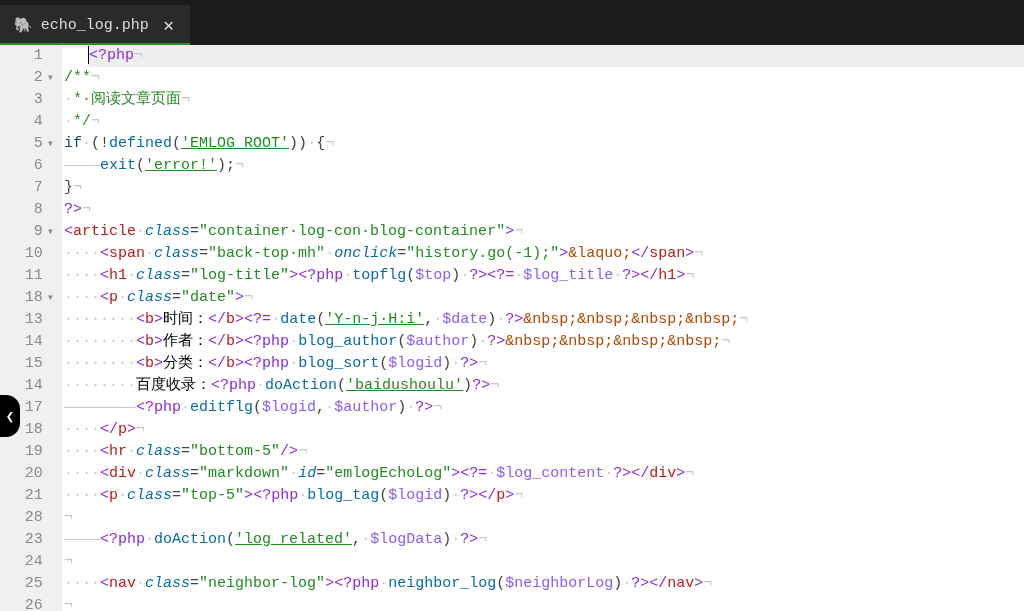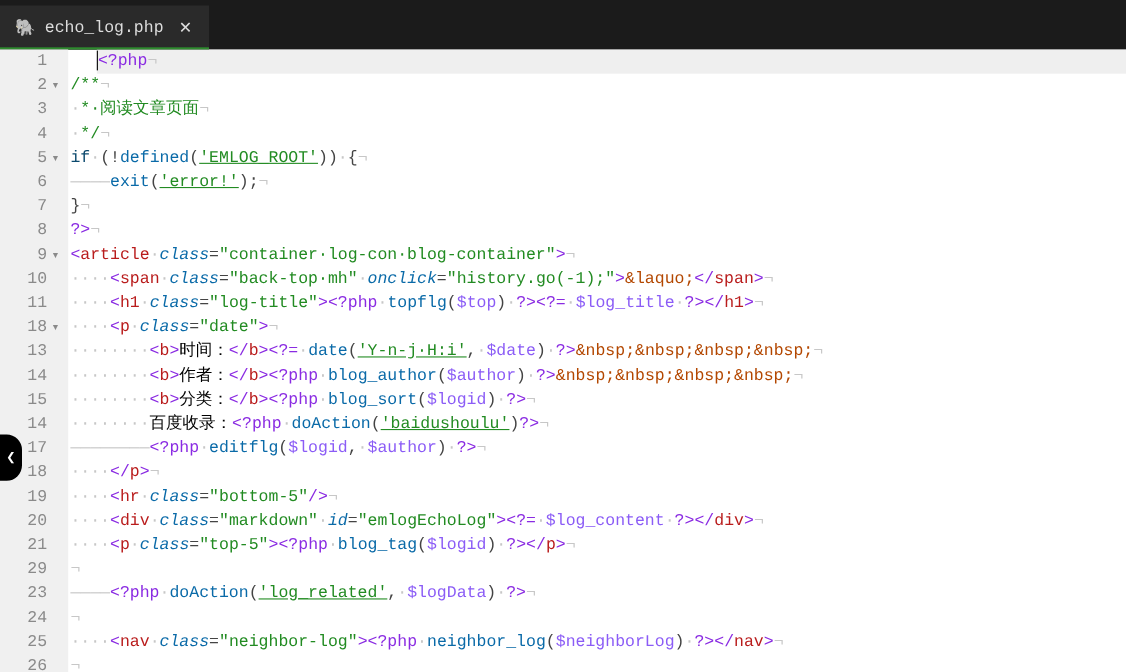--- a/index.html
+++ b/index.html
@@ -128,21 +128,21 @@
         </div>
         <div class="gl">
           <span>20</span>
           <span class="fold">&nbsp;</span>
         </div>
         <div class="gl">
           <span>21</span>
           <span class="fold">&nbsp;</span>
         </div>
         <div class="gl">
-          <span>29</span>
+          <span>28</span>
           <span class="fold">&nbsp;</span>
         </div>
         <div class="gl">
           <span>23</span>
           <span class="fold">&nbsp;</span>
         </div>
         <div class="gl">
           <span>24</span>
           <span class="fold">&nbsp;</span>
         </div>

